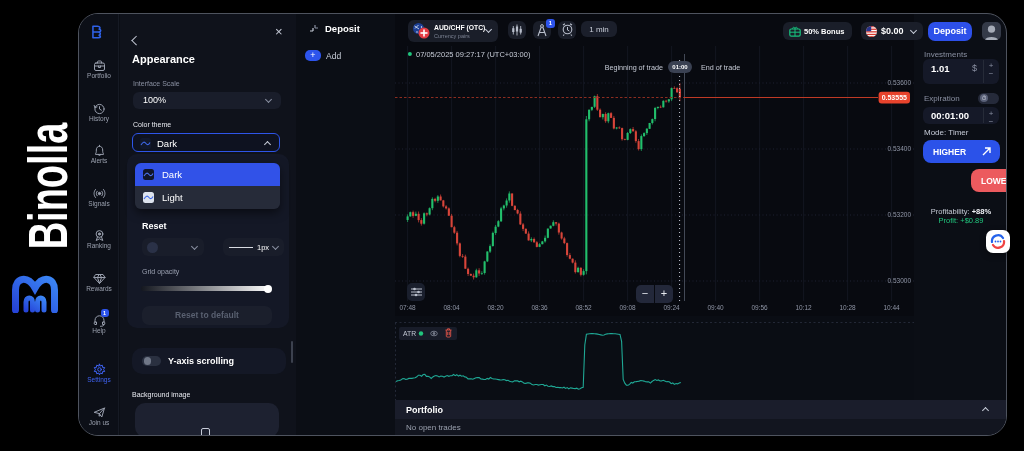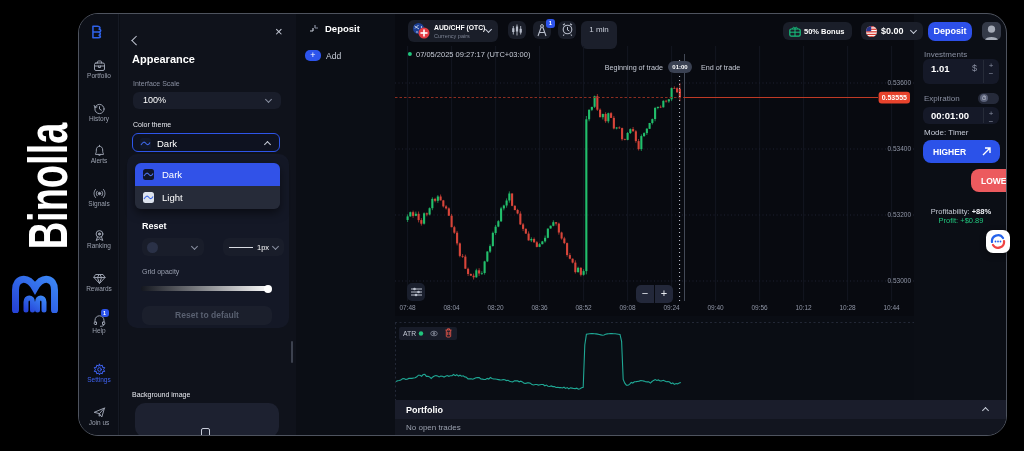--- a/index.html
+++ b/index.html
@@ -154,20 +154,26 @@
   </div>
   <div class="inp" style="left:144px;top:224px;width:61px;height:18px">
      <div style="position:absolute;left:6px;top:8.5px;width:24px;height:1.5px;background:#d8dbe2"></div>
      <span style="position:absolute;left:34px;top:5px;font-size:7.5px;color:#fff">1px</span>
      <span class="chev" style="position:absolute;right:6px;top:6px"></span>
   </div>
   <div class="gl" style="left:63px;top:254px;color:#9aa0b0">Grid opacity</div>
   <div class="abs" style="left:62px;top:272px;width:130px;height:5px;border-radius:3px;background:linear-gradient(90deg,#14171f,#ffffff)"></div>
   <div class="abs" style="left:185px;top:270.5px;width:8px;height:8px;border-radius:50%;background:#fff"></div>
   <div class="abs" style="left:63px;top:292px;width:130px;height:19px;background:#1b1f2c;border-radius:7px;color:#596070;font-weight:bold;font-size:8.5px;text-align:center;line-height:19px">Reset to default</div>
+  <div class="card" style="left:53px;top:334px;width:154px;height:26px">
+     <div style="position:absolute;left:10px;top:7.5px;width:19px;height:10.5px;border-radius:6px;background:#2a3040">
+        <div style="position:absolute;left:1.5px;top:1.5px;width:7.5px;height:7.5px;border-radius:50%;background:#707787"></div>
+      </div>
+     <span style="position:absolute;left:36px;top:8px;color:#fff;font-weight:bold;font-size:9px">Y-axis scrolling</span>
+  </div>
   <div class="wl" style="left:53px;top:377px">Background image</div>
   <div class="card" style="left:56px;top:389px;width:144px;height:34px;background:#1d2130">
      <div style="position:absolute;left:66px;top:25px;width:9px;height:9px;border:1px solid #c7ccd8;border-radius:2px"></div>
   </div>
   <div class="abs" style="left:212px;top:327px;width:2px;height:22px;background:#3c414e;border-radius:1px"></div>
 
   <div class="abs" style="left:217px;top:0;width:99px;height:423px;background:#0b0e15"></div>
   <svg class="abs" style="left:230px;top:9px" width="11" height="11" viewBox="0 0 11 11">
     <path d="M1 8 L4 8 M4 8 L4 5" stroke="#c7ccd8" stroke-width="1.2" fill="none"></path>
     <path d="M6 2 L6 5 M6 5 L9 5" stroke="#8a90a2" stroke-width="1.2" fill="none"></path>
@@ -211,21 +217,21 @@
   </div>
   <div class="abs" style="left:467px;top:5px;width:9px;height:9px;background:#2d54ec;border-radius:3px;color:#fff;font-size:6px;font-weight:bold;text-align:center;line-height:9px">1</div>
   <div class="ibtn" style="left:479px;top:7px">
     <svg style="position:absolute;left:2.5px;top:2px" width="13" height="13" viewBox="0 0 13 13">
       <path d="M2 2 L4 0.8 M11 2 L9 0.8" stroke="#b9bfcc" stroke-width="1.2"></path>
       <circle cx="6.5" cy="6.5" r="4.3" fill="none" stroke="#b9bfcc" stroke-width="1.1"></circle>
       <path d="M6.5 4 V7 L8.3 8" stroke="#b9bfcc" stroke-width="1" fill="none"></path>
       <path d="M3.2 11.5 L2.2 12.6 M9.8 11.5 L10.8 12.6" stroke="#b9bfcc" stroke-width="1.1"></path>
     </svg>
   </div>
-  <div class="pill" style="left:502px;top:7px;width:36px;height:28px;background:#1b1f2b;color:#c9ced9;font-size:8px;text-align:center;line-height:18px">1 min</div>
+  <div class="pill" style="left:502px;top:7px;width:36px;height:16px;background:#1b1f2b;color:#c9ced9;font-size:8px;text-align:center;line-height:18px">1 min</div>
 
   <div class="pill" style="left:704px;top:8px;width:69px;height:17.5px">
     <svg style="position:absolute;left:6px;top:3.5px" width="12" height="11" viewBox="0 0 12 11">
       <rect x="0.8" y="3" width="10.4" height="7.2" rx="1.4" fill="none" stroke="#17c27e" stroke-width="1.2"></rect>
       <line x1="0.8" y1="6.2" x2="11.2" y2="6.2" stroke="#17c27e" stroke-width="1"></line>
       <line x1="6" y1="3" x2="6" y2="10" stroke="#17c27e" stroke-width="1"></line>
       <path d="M3.5 2.8 C3.5 0.8 6 0.8 6 2.8 C6 0.8 8.5 0.8 8.5 2.8" fill="none" stroke="#17c27e" stroke-width="1"></path>
     </svg>
     <span style="position:absolute;left:21px;top:5px;color:#fff;font-weight:bold;font-size:7.5px">50% Bonus</span>
   </div>

